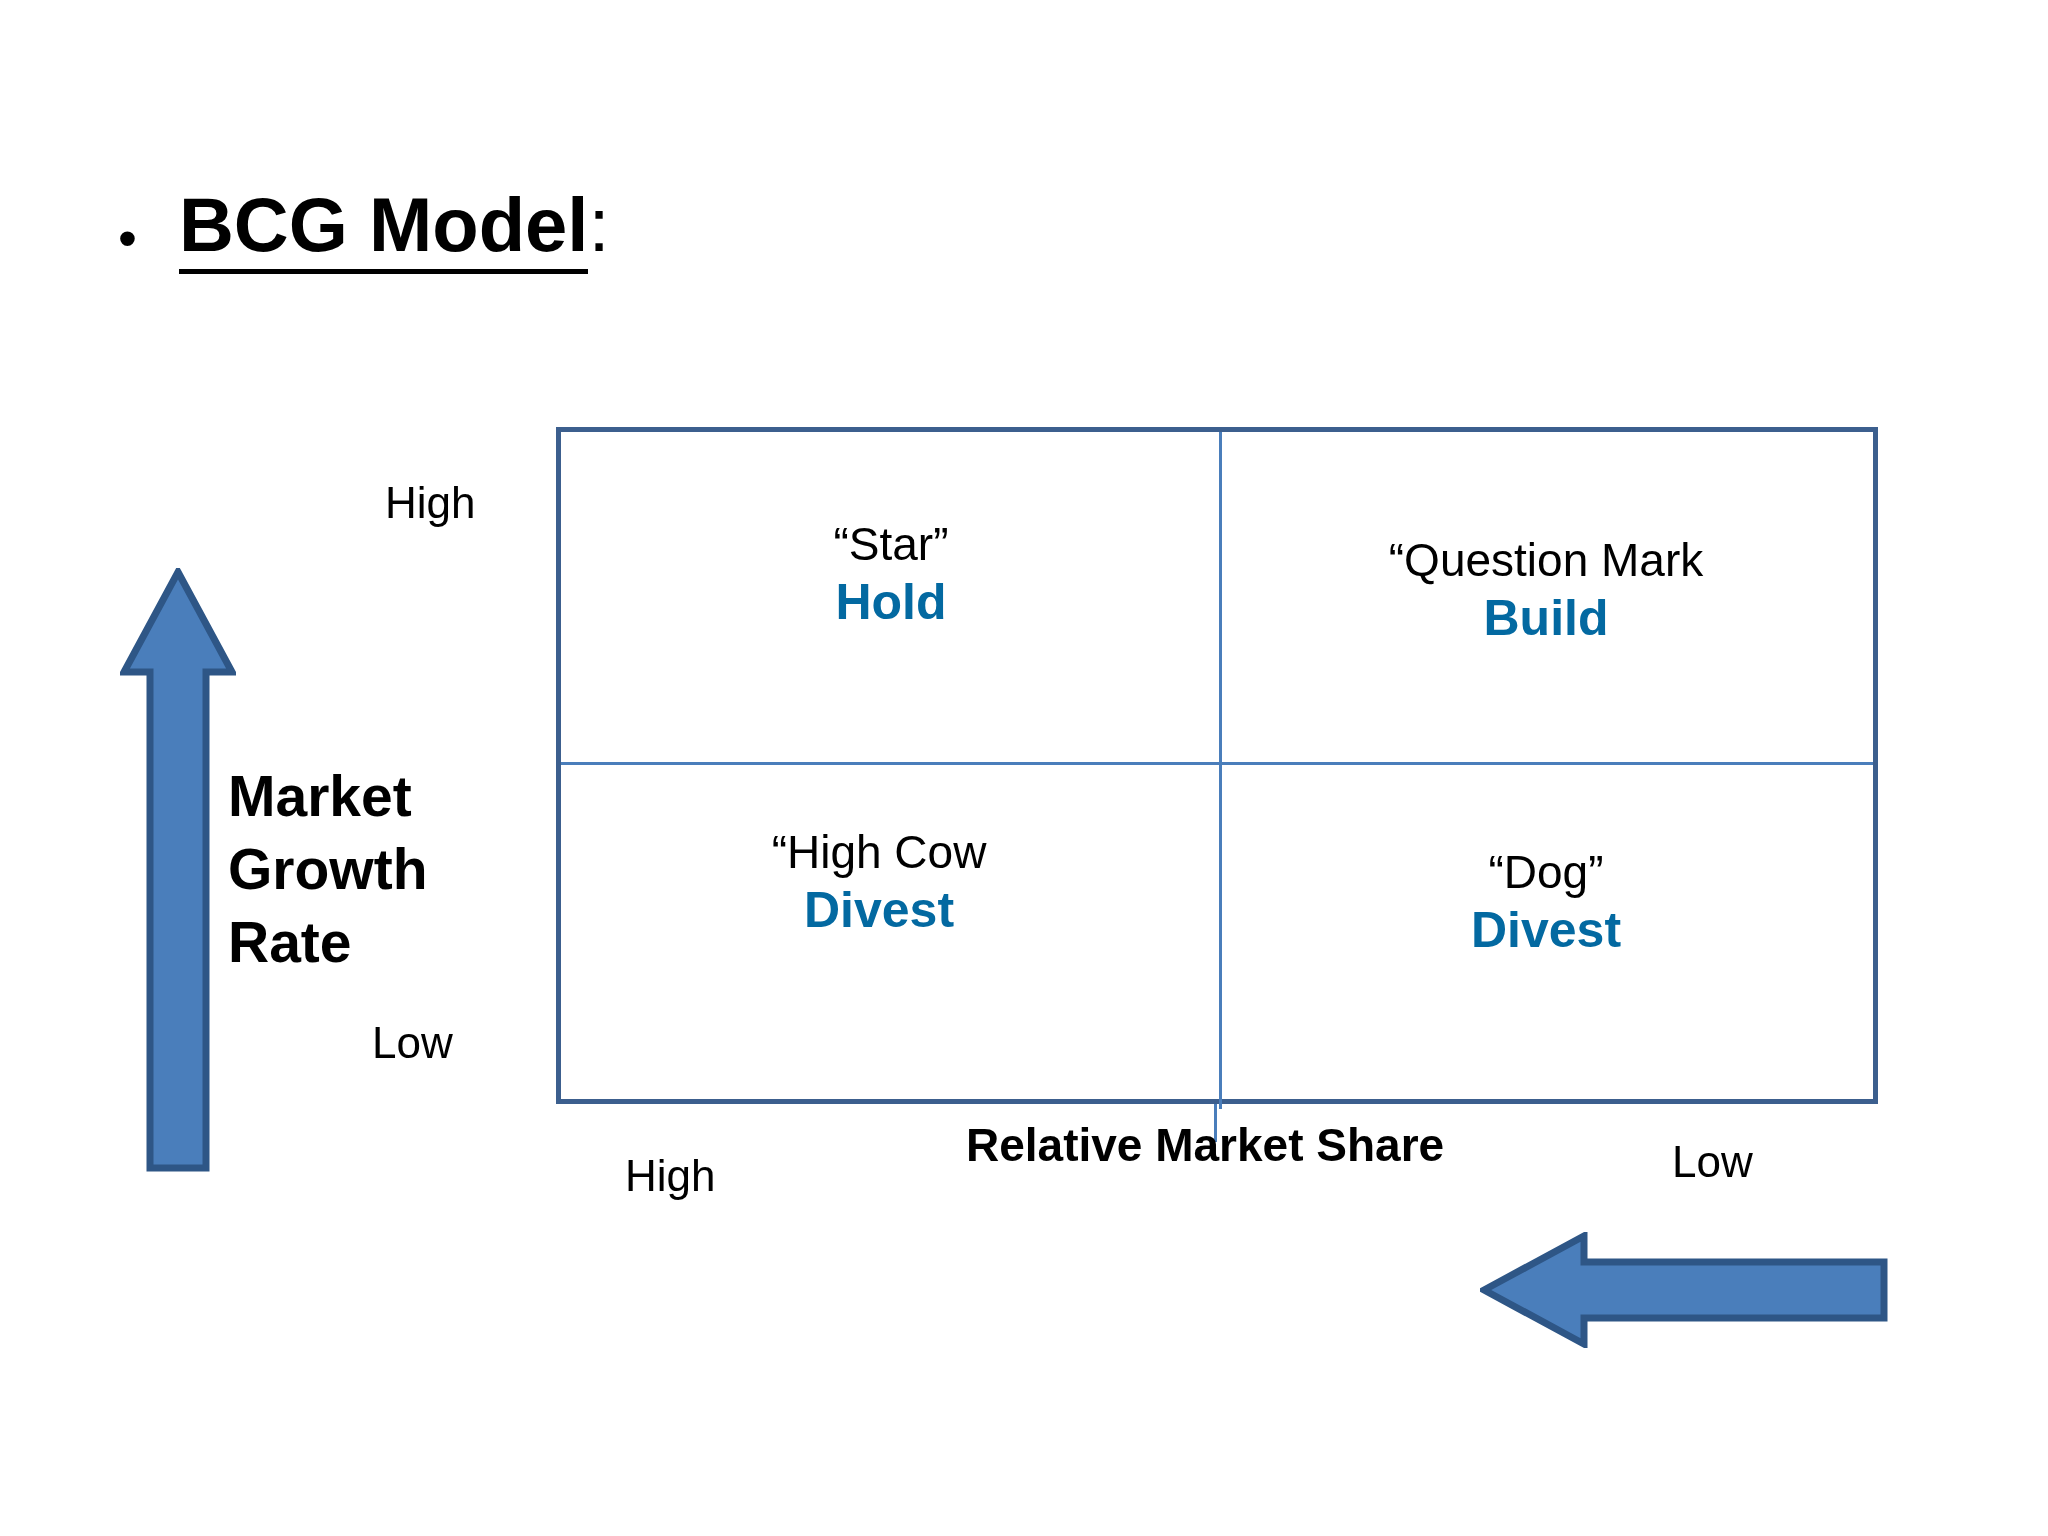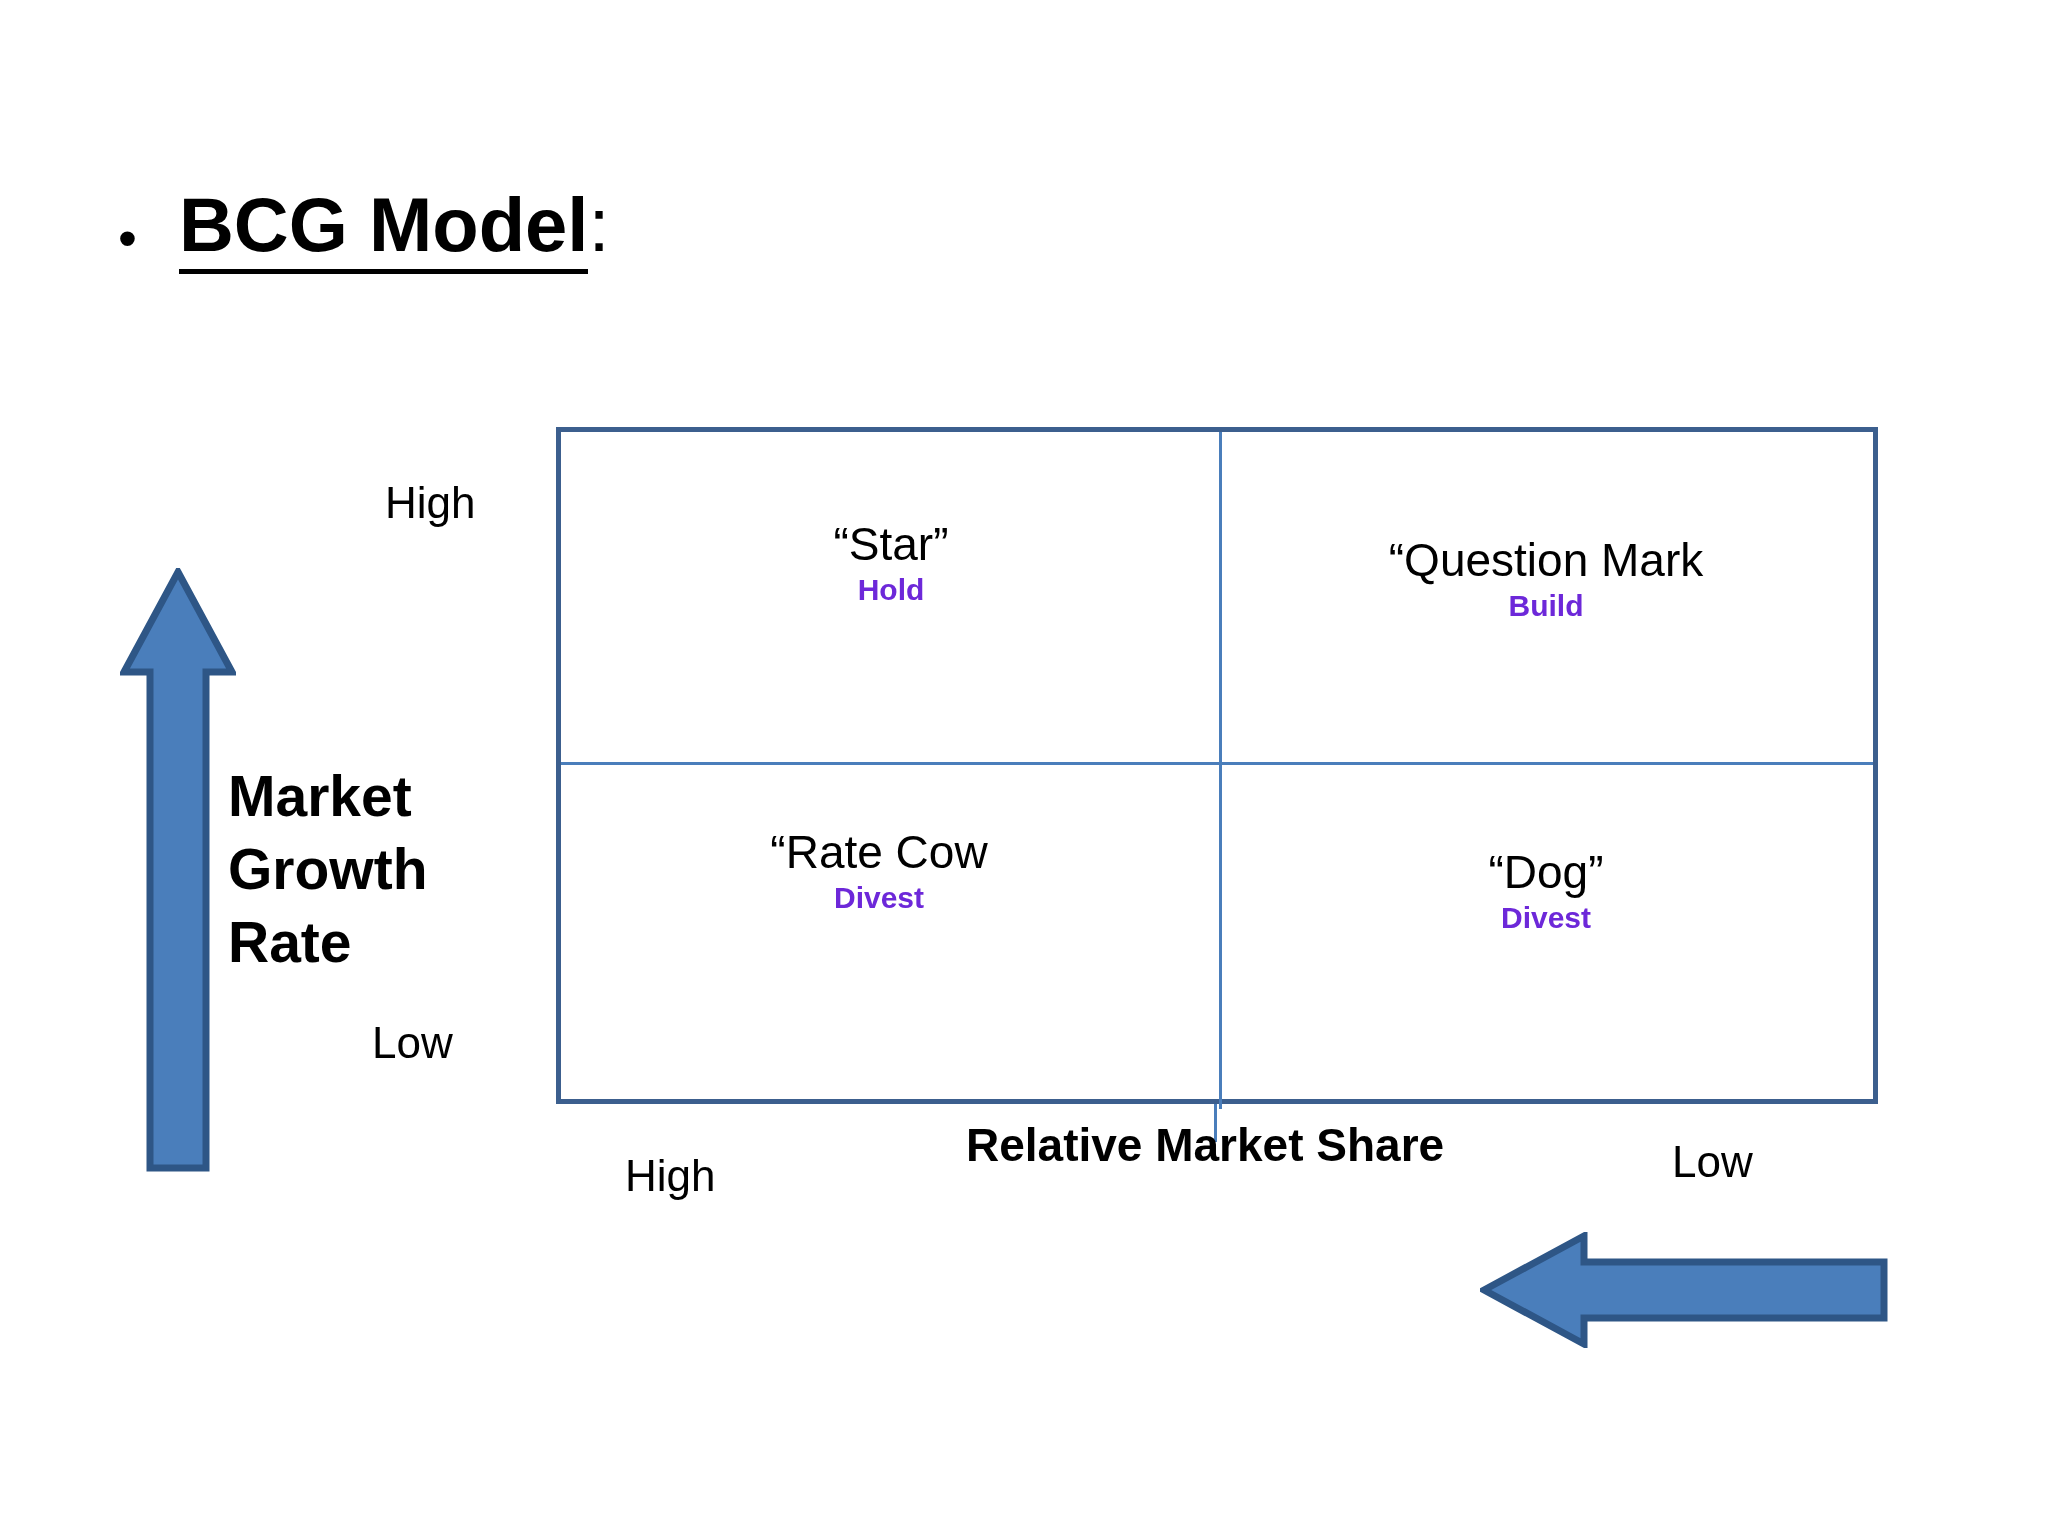--- a/index.html
+++ b/index.html
@@ -95,23 +95,23 @@
     line-height: 1.22;
     white-space: nowrap;
   }
   .quad .q-name {
     font-size: 46px;
     font-weight: 400;
     color: #000;
     display: block;
   }
   .quad .q-action {
-    font-size: 30px;
+    font-size: 50px;
     font-weight: bold;
-    color: #6d28d9;
+    color: #0369a1;
     display: block;
   }
 
   .quad-star       { left: 30px;  top: 84px;  width: 600px; }
   .quad-question   { left: 668px; top: 100px; width: 634px; }
   .quad-cashcow    { left: 18px;  top: 392px; width: 600px; }
   .quad-dog        { left: 668px; top: 412px; width: 634px; }
 
   
   .y-high {
@@ -215,21 +215,21 @@
       <span class="q-name">“Star”</span>
       <span class="q-action">Hold</span>
     </div>
 
     <div class="quad quad-question">
       <span class="q-name">“Question Mark</span>
       <span class="q-action">Build</span>
     </div>
 
     <div class="quad quad-cashcow">
-      <span class="q-name">“Rate Cow</span>
+      <span class="q-name">“High Cow</span>
       <span class="q-action">Divest</span>
     </div>
 
     <div class="quad quad-dog">
       <span class="q-name">“Dog”</span>
       <span class="q-action">Divest</span>
     </div>
   </div>
 
   <div class="matrix-vline-ext"></div>

